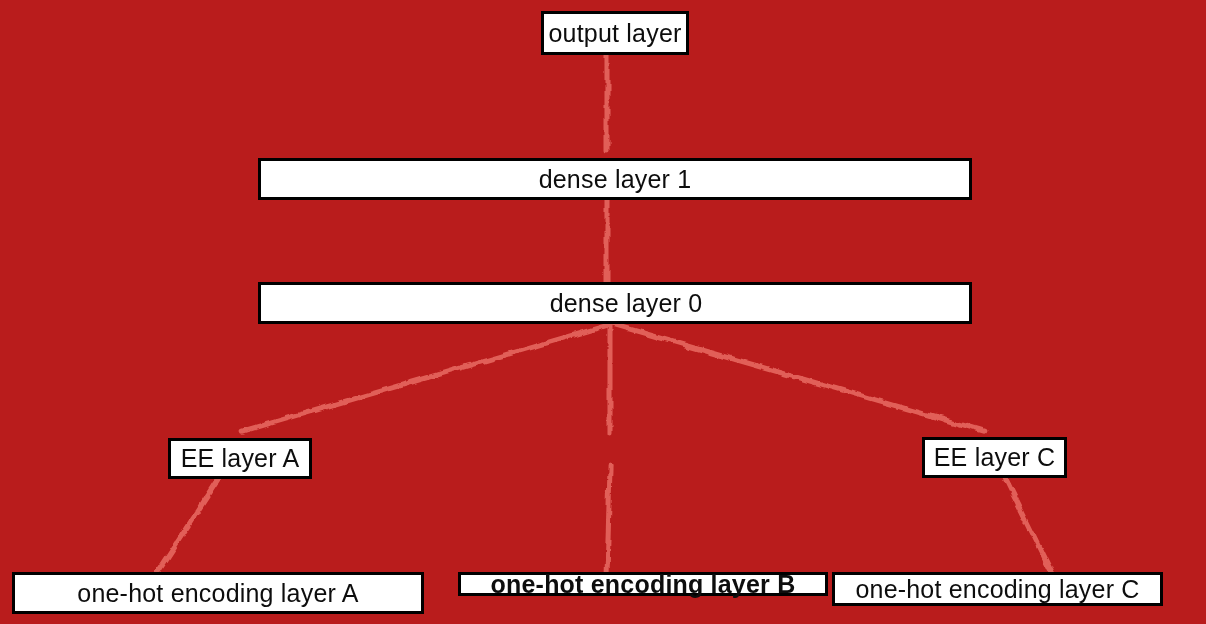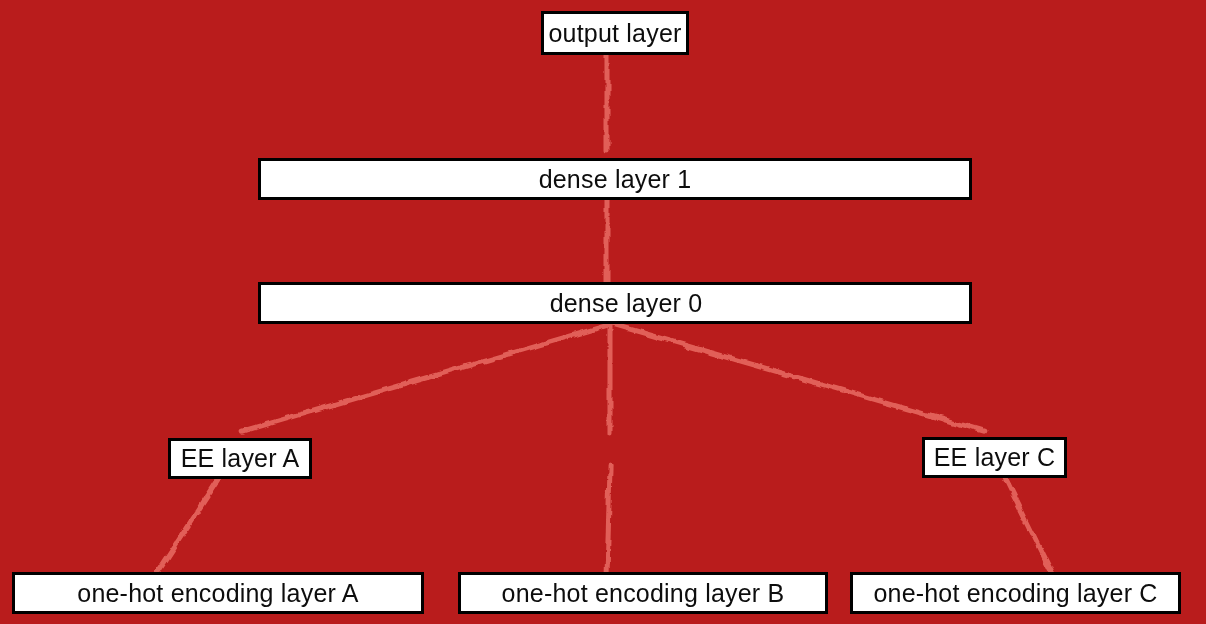--- a/index.html
+++ b/index.html
@@ -39,22 +39,22 @@
     letter-spacing: 0.2px;
   }
   
   .node-output   { left: 541px; top: 11px;  width: 148px; height: 44px; }
   .node-dense1   { left: 258px; top: 158px; width: 714px; height: 42px; }
   .node-dense0   { left: 258px; top: 282px; width: 714px; height: 42px; padding-left: 22px; }
   .node-ee-a     { left: 168px; top: 438px; width: 144px; height: 41px; text-align: center; }
   .node-ee-b     { left: 543px; top: 429px; width: 147px; height: 41px; }
   .node-ee-c     { left: 922px; top: 429px; width: 145px; height: 41px; margin-top: 8px; }
   .node-onehot-a { left: 12px;  top: 572px; width: 412px; height: 42px; justify-content: center; }
-  .node-onehot-b { left: 458px; top: 572px; width: 370px; height: 42px; }
-  .node-onehot-c { left: 850px; top: 572px; width: 331px; height: 42px; }
+  .node-onehot-b { left: 458px; top: 572px; width: 370px; height: 24px; font-weight: bold; }
+  .node-onehot-c { left: 832px; top: 572px; width: 331px; height: 34px; }
 </style>
 </head>
 <body>
 
 <div class="canvas">
 
   <svg id="edges-layer" viewBox="0 0 1206 624" xmlns="http://www.w3.org/2000/svg" aria-hidden="true">
     <defs>
       <filter id="crayon" x="-15%" y="-15%" width="130%" height="130%">
         <feTurbulence type="fractalNoise" baseFrequency="0.06" numOctaves="4" seed="7" result="noise"></feTurbulence>

